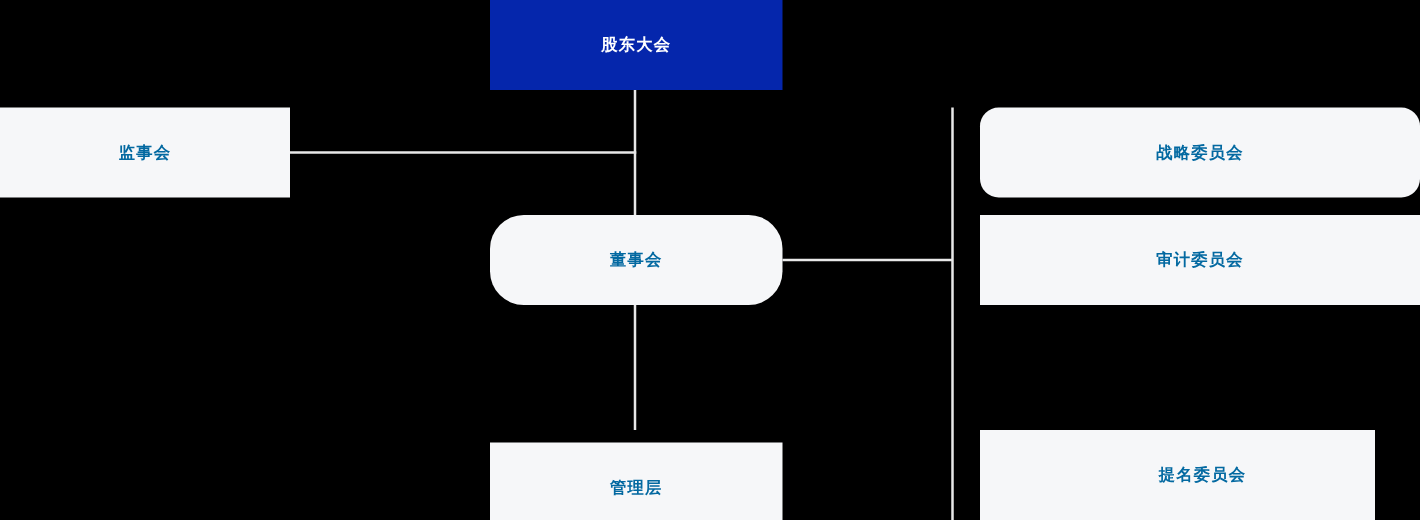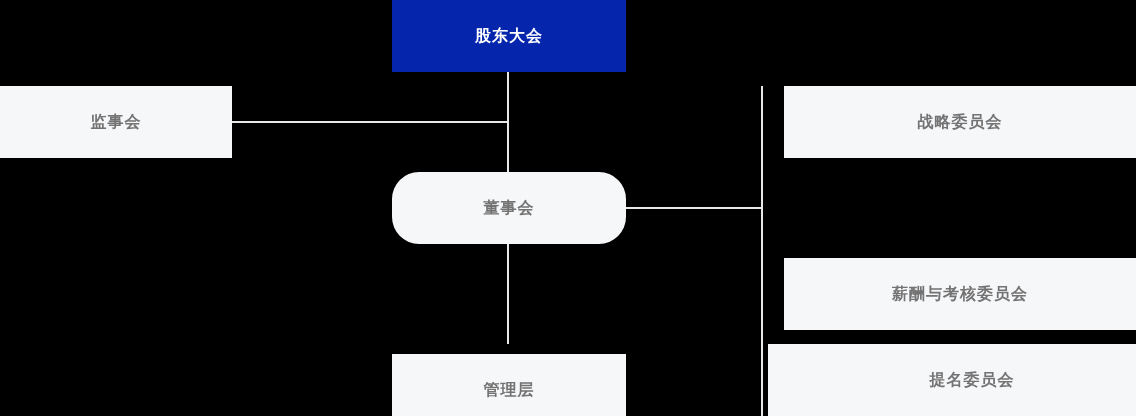--- a/index.html
+++ b/index.html
@@ -16,29 +16,29 @@
     height: 416px;
     background: #000000;
     overflow: hidden;
   }
   .node {
     position: absolute;
     display: flex;
     align-items: center;
     justify-content: center;
     box-sizing: border-box;
-    font-size: 16px;
+    font-size: 13px;
     font-weight: bold;
     letter-spacing: 1px;
     line-height: 1.2;
     text-align: center;
   }
   .node-light {
     background: #F6F7F9;
-    color: #737373;
+    color: #0369a1;
   }
   .node-primary {
     background: #0526AC;
     color: #FFFFFF;
   }
   .connector {
     position: absolute;
     background: #E8E8E8;
   }
   .connector-v {
@@ -72,26 +72,26 @@
   </div>
 
   <div class="node node-light" style="left:392px; top:172px; width:234px; height:72px;border-radius:27px;">
     <span>董事会</span>
   </div>
 
   <div class="node node-light" style="left:392px; top:344px; width:234px; height:72px;margin-top:10px;">
     <span>管理层</span>
   </div>
 
-  <div class="node node-light" style="left:784px; top:86px; width:352px; height:72px;">
+  <div class="node node-light" style="left:784px; top:86px; width:352px; height:72px;border-radius:15px;">
     <span>战略委员会</span>
   </div>
 
-
-  <div class="node node-light" style="left:784px; top:258px; width:352px; height:72px;">
-    <span>薪酬与考核委员会</span>
+  <div class="node node-light" style="left:784px; top:172px; width:352px; height:72px;">
+    <span>审计委员会</span>
   </div>
 
-  <div class="node node-light" style="left:768px; top:344px; width:368px; height:72px;padding-left:40px;">
+
+  <div class="node node-light" style="left:784px; top:344px; width:316px; height:72px;padding-left:40px;">
     <span>提名委员会</span>
   </div>
 
 </div>
 
 </body></html>

